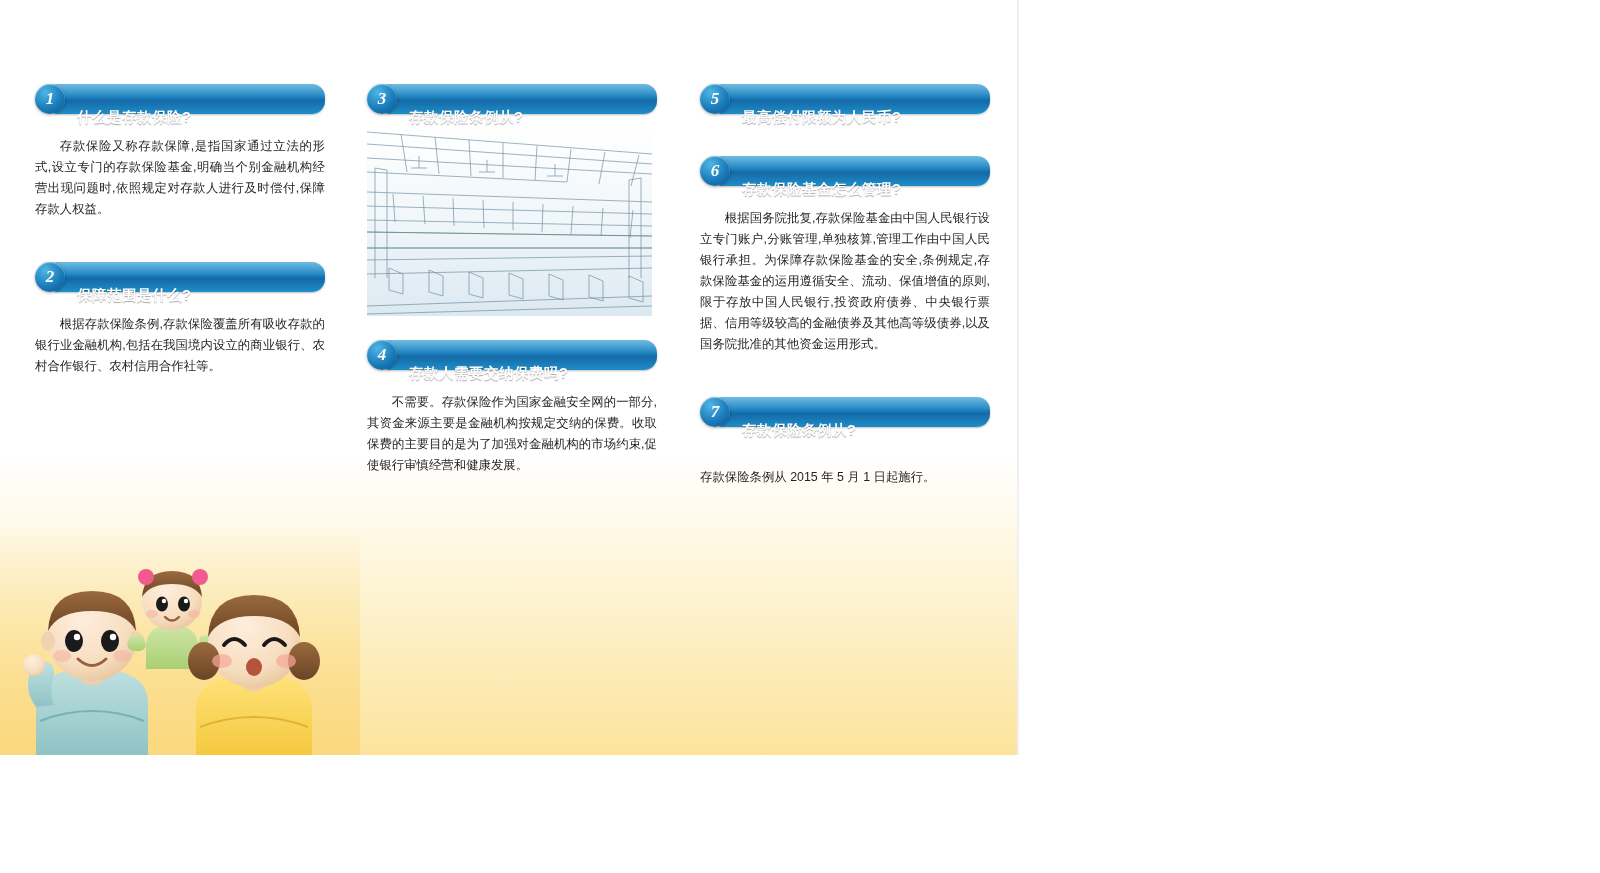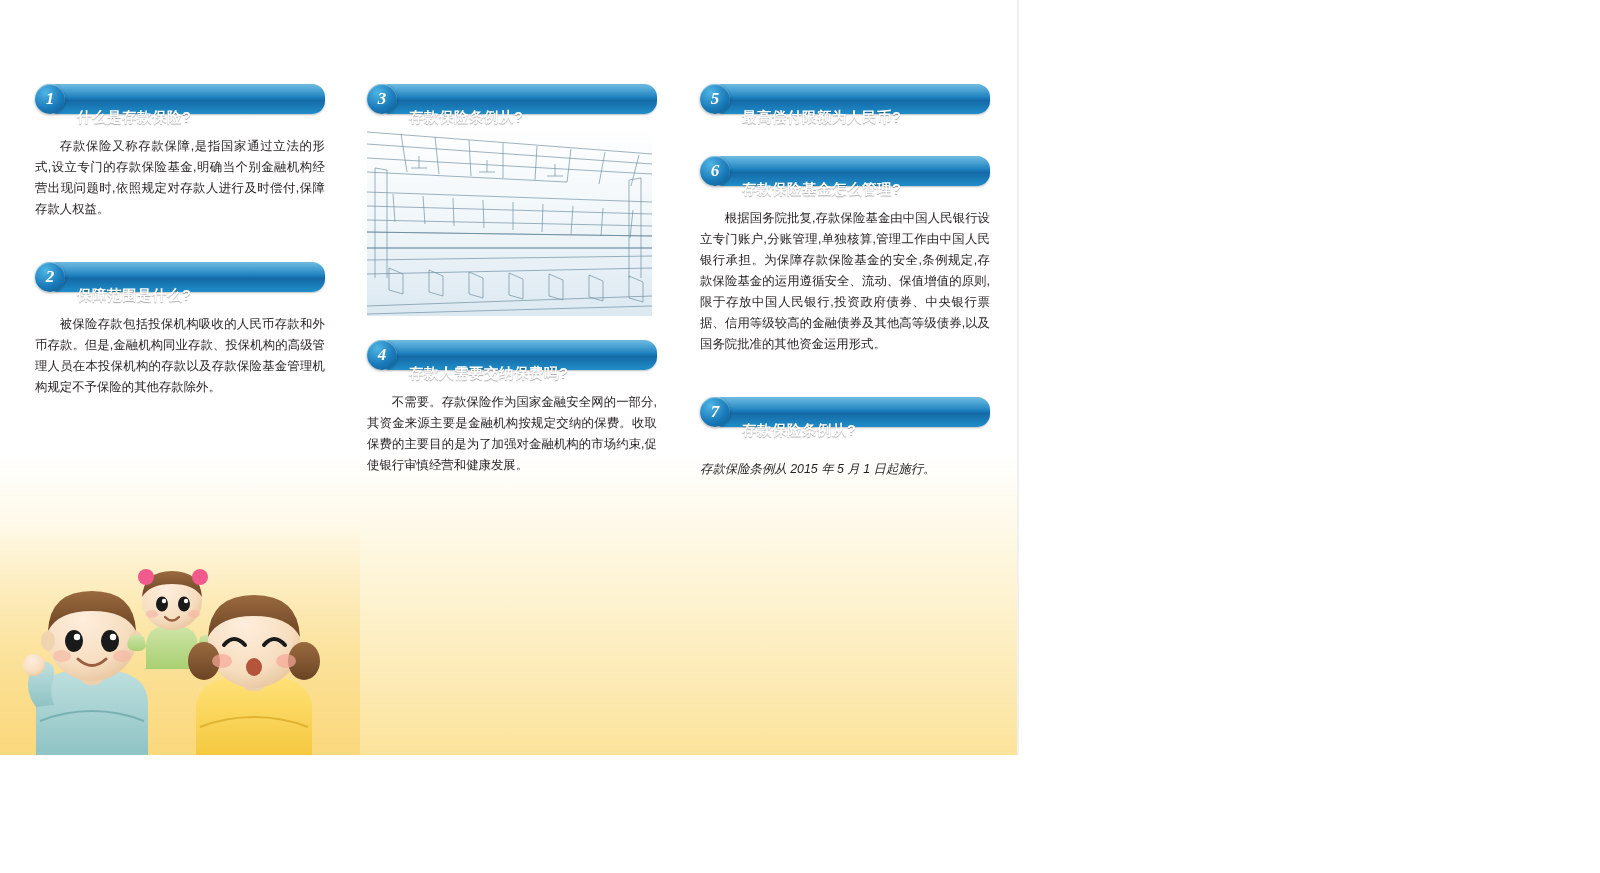--- a/index.html
+++ b/index.html
@@ -168,21 +168,21 @@
     <div class="body-text">
       <p>存款保险又称存款保障,是指国家通过立法的形式,设立专门的存款保险基金,明确当个别金融机构经营出现问题时,依照规定对存款人进行及时偿付,保障存款人权益。</p>
     </div>
 
     <div class="banner" style="margin-top:42px;">
       <div class="banner-bar"></div>
       <div class="banner-num">2</div>
       <div class="banner-title">保障范围是什么?</div>
     </div>
     <div class="body-text">
-      <p>被保险存款包括投保机构吸收的人民币存款和外币存款。但是,金融机构同业存款、投保机构的高级管理人员在本投保机构的存款以及存款保险基金管理机构规定不予保险的其他存款除外。</p>
+      <p>根据存款保险条例,存款保险覆盖所有吸收存款的银行业金融机构,包括在我国境内设立的商业银行、农村合作银行、农村信用合作社等。</p>
     </div>
   </div>
 
   <div class="family">
     <svg width="330" height="230" viewBox="0 0 330 230" xmlns="http://www.w3.org/2000/svg">
       <defs>
         <radialGradient id="skin" cx="40%" cy="30%" r="75%">
           <stop offset="0%" stop-color="#ffeedd"></stop>
           <stop offset="70%" stop-color="#f6ddbf"></stop>
           <stop offset="100%" stop-color="#e8c59d"></stop>
@@ -386,19 +386,19 @@
     </div>
     <div class="body-text">
       <p>根据国务院批复,存款保险基金由中国人民银行设立专门账户,分账管理,单独核算,管理工作由中国人民银行承担。为保障存款保险基金的安全,条例规定,存款保险基金的运用遵循安全、流动、保值增值的原则,限于存放中国人民银行,投资政府债券、中央银行票据、信用等级较高的金融债券及其他高等级债券,以及国务院批准的其他资金运用形式。</p>
     </div>
 
     <div class="banner" style="margin-top:42px;">
       <div class="banner-bar"></div>
       <div class="banner-num">7</div>
       <div class="banner-title">存款保险条例从?</div>
     </div>
-    <div class="body-text" style="margin-top:32px;font-style:italic;">
+    <div class="body-text" style="margin-top:40px;">
       <p style="text-indent:0;">存款保险条例从 2015 年 5 月 1 日起施行。</p>
     </div>
   </div>
 
 </div>
 <div class="page-edge"></div>
 
 </body></html>

